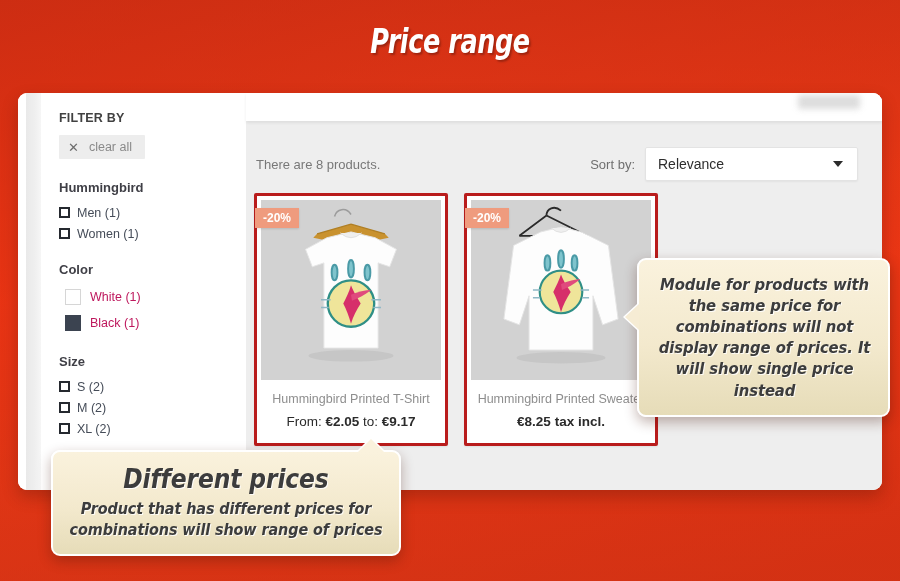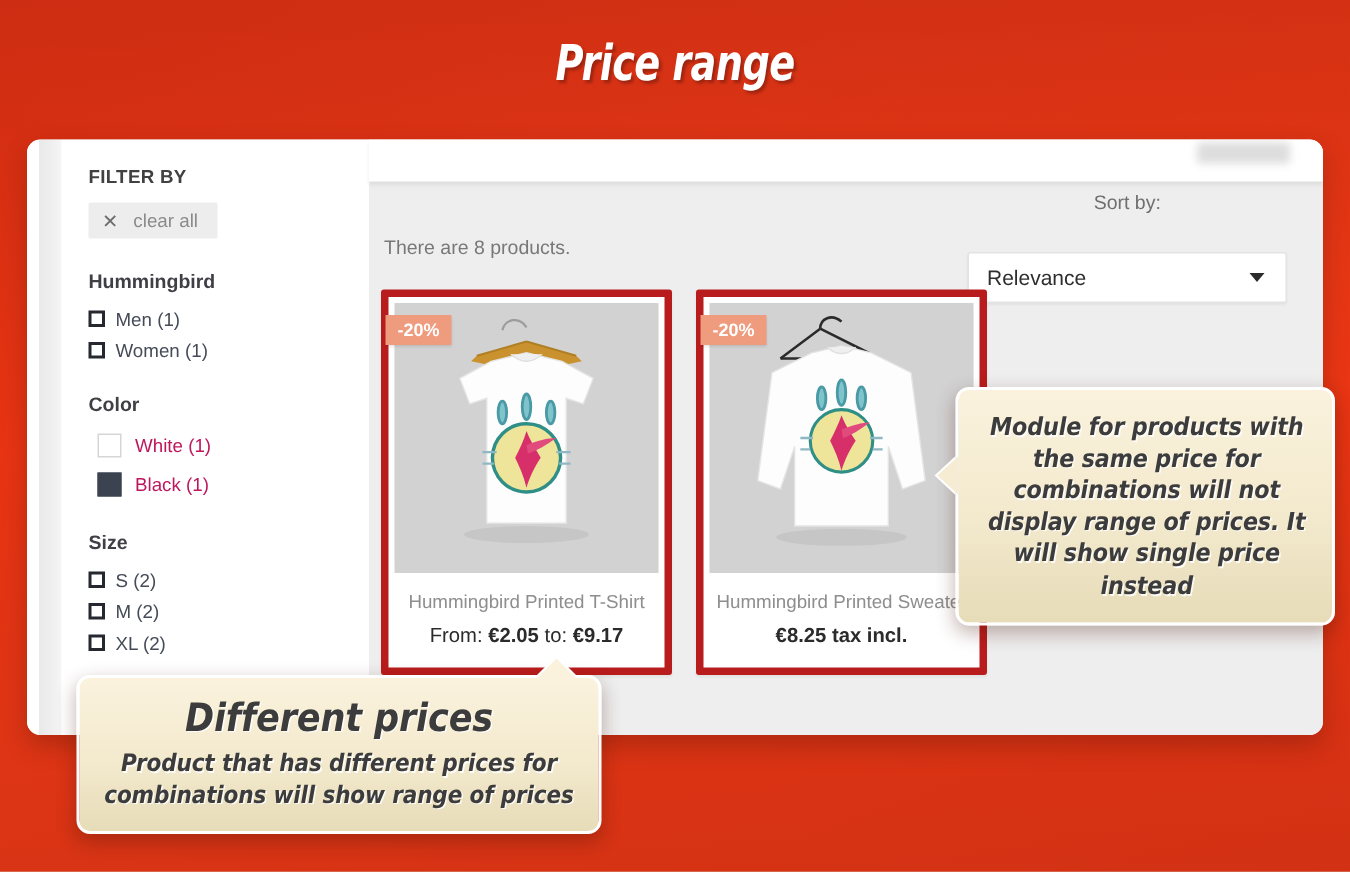--- a/index.html
+++ b/index.html
@@ -190,22 +190,21 @@
     padding: 0 24px 0 10px;
   }
   .product-count {
     font-size: 13px;
     color: #787878;
   }
   .sort-wrap {
     margin-left: auto;
     display: flex;
     align-items: center;
-    gap: 26px;
-    flex-direction: column;
+    gap: 10px;
   }
   .sort-label {
     font-size: 13px;
     color: #6f6f6f;
   }
   .sort-select {
     position: relative;
     width: 213px;
     height: 34px;
     background: #ffffff;
@@ -231,21 +230,21 @@
   .products {
     position: absolute;
     left: 8px;
     top: 100px;
     display: flex;
     gap: 16px;
   }
   .card {
     width: 194px;
     background: #ffffff;
-    border: 5px solid #b91c1c;
+    border: 3px solid #b91c1c;
     border-radius: 2px;
     position: relative;
     box-shadow: 0 1px 2px rgba(0,0,0,0.06);
   }
   .badge {
     position: absolute;
     left: -2px;
     top: 12px;
     background: #ef9b7e;
     color: #ffffff;

